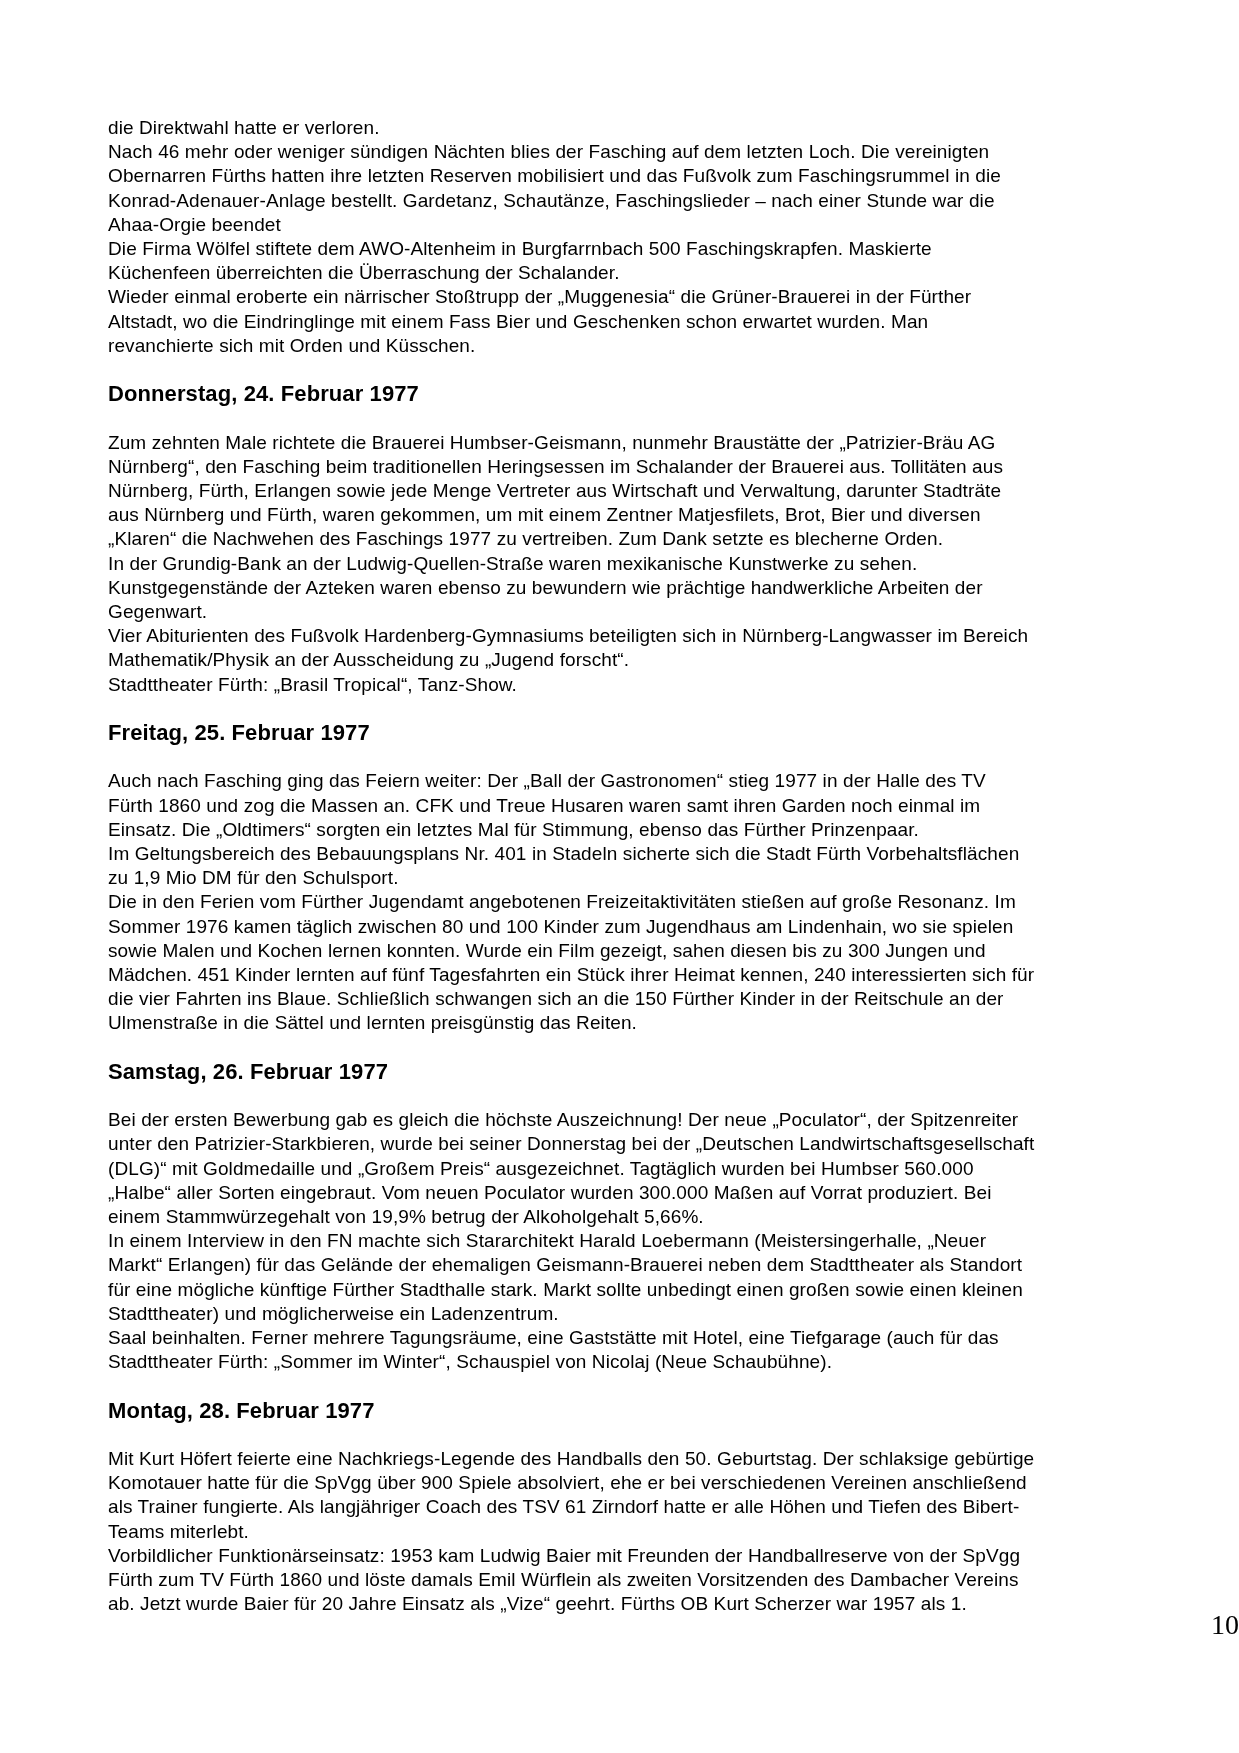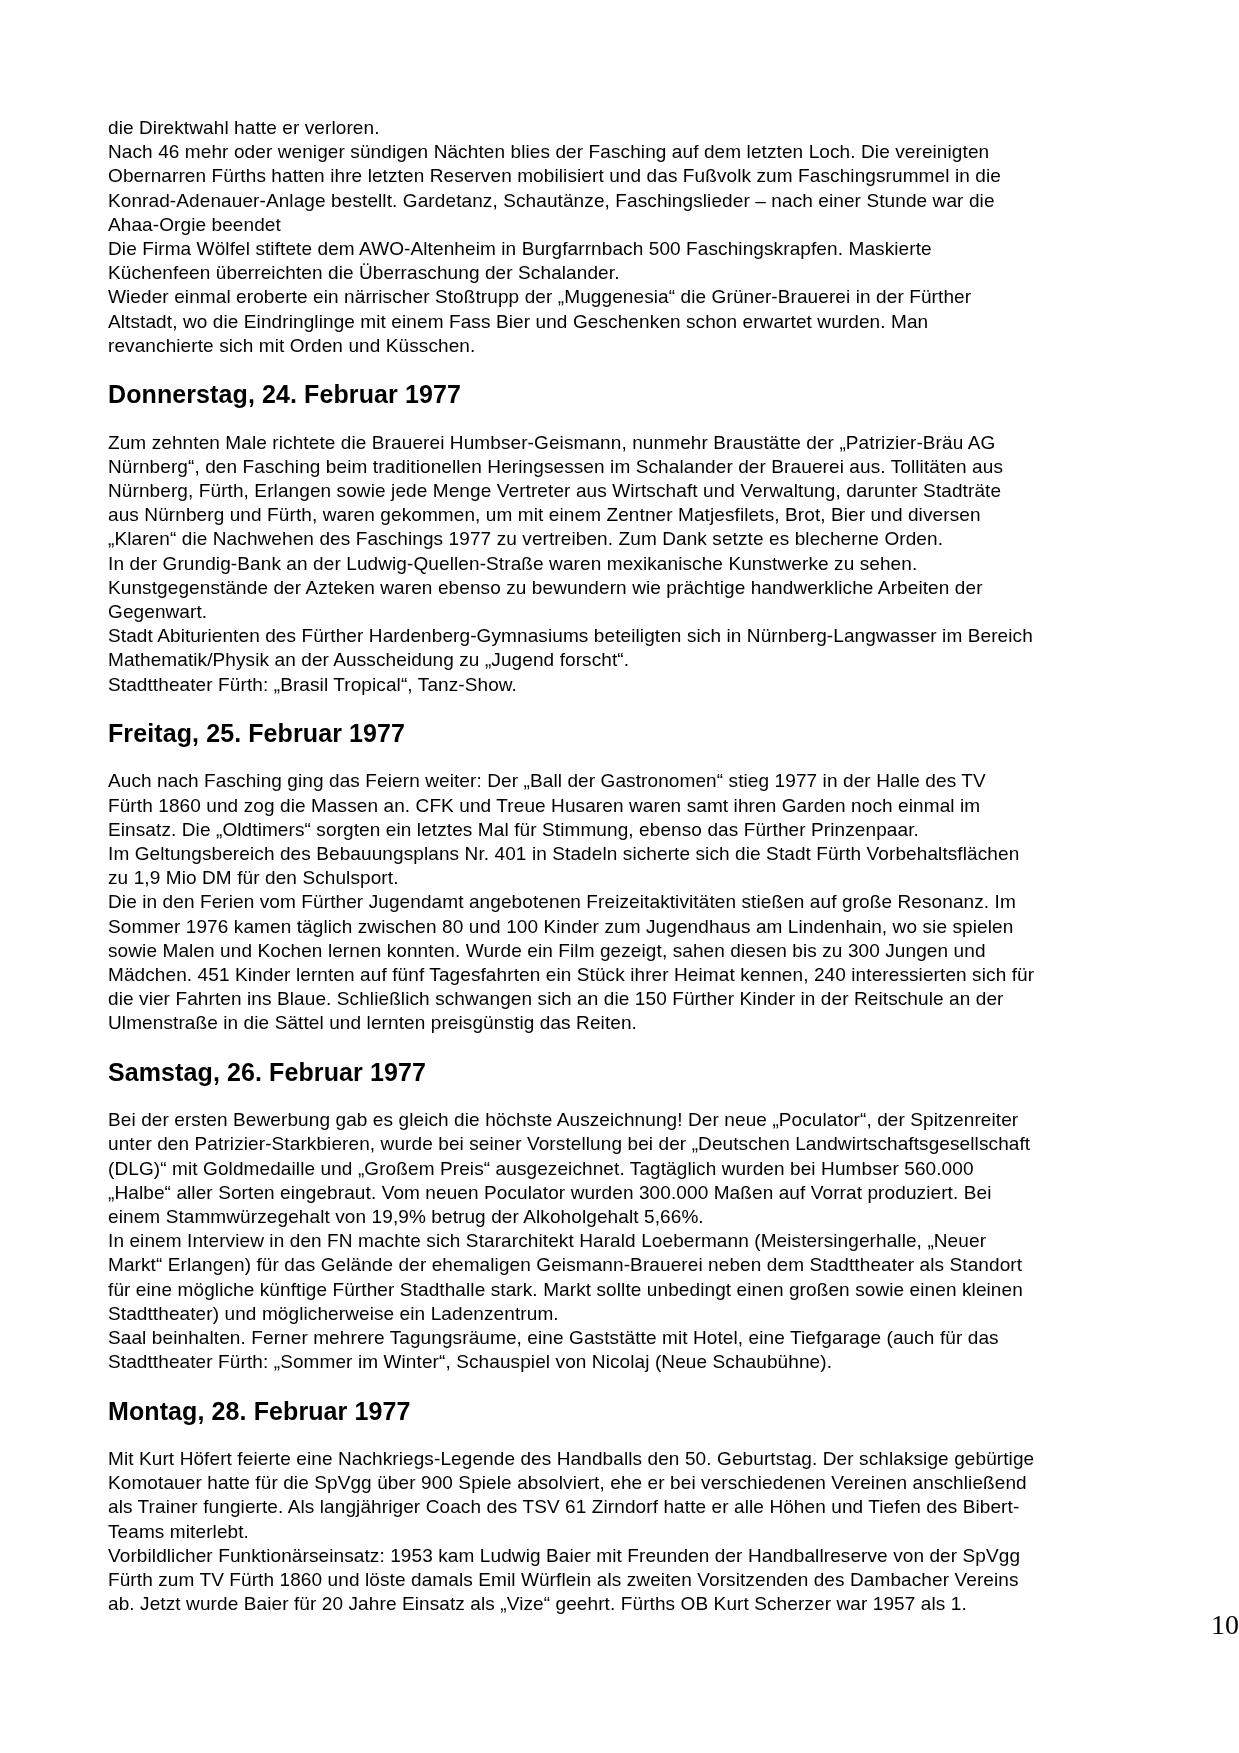--- a/index.html
+++ b/index.html
@@ -29,21 +29,21 @@
   .paragraph {
     margin: 0;
   }
   .text-line {
     font-size: 19px;
     line-height: 24.2px;
     white-space: pre;
     letter-spacing: 0.1px;
   }
   h2.day-heading {
-    font-size: 25px;
+    font-size: 22px;
     line-height: 24.2px;
     font-weight: bold;
     margin: 24.2px 0;
     letter-spacing: 0.1px;
   }
   .page-number {
     position: absolute;
     top: 1608px;
     left: 0;
     width: 1239px;
@@ -83,21 +83,21 @@
         <div class="text-line">Nürnberg, Fürth, Erlangen sowie jede Menge Vertreter aus Wirtschaft und Verwaltung, darunter Stadträte</div>
         <div class="text-line">aus Nürnberg und Fürth, waren gekommen, um mit einem Zentner Matjesfilets, Brot, Bier und diversen</div>
         <div class="text-line">„Klaren“ die Nachwehen des Faschings 1977 zu vertreiben. Zum Dank setzte es blecherne Orden.</div>
       </div>
       <div class="paragraph">
         <div class="text-line">In der Grundig-Bank an der Ludwig-Quellen-Straße waren mexikanische Kunstwerke zu sehen.</div>
         <div class="text-line">Kunstgegenstände der Azteken waren ebenso zu bewundern wie prächtige handwerkliche Arbeiten der</div>
         <div class="text-line">Gegenwart.</div>
       </div>
       <div class="paragraph">
-        <div class="text-line">Stadt Abiturienten des Fürther Hardenberg-Gymnasiums beteiligten sich in Nürnberg-Langwasser im Bereich</div>
+        <div class="text-line">Vier Abiturienten des Fußvolk Hardenberg-Gymnasiums beteiligten sich in Nürnberg-Langwasser im Bereich</div>
         <div class="text-line">Mathematik/Physik an der Ausscheidung zu „Jugend forscht“.</div>
       </div>
       <div class="paragraph">
         <div class="text-line">Stadttheater Fürth: „Brasil Tropical“, Tanz-Show.</div>
       </div>
       <h2 class="day-heading">Freitag, 25. Februar 1977</h2>
       <div class="paragraph">
         <div class="text-line">Auch nach Fasching ging das Feiern weiter: Der „Ball der Gastronomen“ stieg 1977 in der Halle des TV</div>
         <div class="text-line">Fürth 1860 und zog die Massen an. CFK und Treue Husaren waren samt ihren Garden noch einmal im</div>
         <div class="text-line">Einsatz. Die „Oldtimers“ sorgten ein letztes Mal für Stimmung, ebenso das Fürther Prinzenpaar.</div>
@@ -110,21 +110,21 @@
         <div class="text-line">Die in den Ferien vom Fürther Jugendamt angebotenen Freizeitaktivitäten stießen auf große Resonanz. Im</div>
         <div class="text-line">Sommer 1976 kamen täglich zwischen 80 und 100 Kinder zum Jugendhaus am Lindenhain, wo sie spielen</div>
         <div class="text-line">sowie Malen und Kochen lernen konnten. Wurde ein Film gezeigt, sahen diesen bis zu 300 Jungen und</div>
         <div class="text-line">Mädchen. 451 Kinder lernten auf fünf Tagesfahrten ein Stück ihrer Heimat kennen, 240 interessierten sich für</div>
         <div class="text-line">die vier Fahrten ins Blaue. Schließlich schwangen sich an die 150 Fürther Kinder in der Reitschule an der</div>
         <div class="text-line">Ulmenstraße in die Sättel und lernten preisgünstig das Reiten.</div>
       </div>
       <h2 class="day-heading">Samstag, 26. Februar 1977</h2>
       <div class="paragraph">
         <div class="text-line">Bei der ersten Bewerbung gab es gleich die höchste Auszeichnung! Der neue „Poculator“, der Spitzenreiter</div>
-        <div class="text-line">unter den Patrizier-Starkbieren, wurde bei seiner Vorstellung bei der „Deutschen Landwirtschaftsgesellschaft</div>
+        <div class="text-line">unter den Patrizier-Starkbieren, wurde bei seiner Donnerstag bei der „Deutschen Landwirtschaftsgesellschaft</div>
         <div class="text-line">(DLG)“ mit Goldmedaille und „Großem Preis“ ausgezeichnet. Tagtäglich wurden bei Humbser 560.000</div>
         <div class="text-line">„Halbe“ aller Sorten eingebraut. Vom neuen Poculator wurden 300.000 Maßen auf Vorrat produziert. Bei</div>
         <div class="text-line">einem Stammwürzegehalt von 19,9% betrug der Alkoholgehalt 5,66%.</div>
       </div>
       <div class="paragraph">
         <div class="text-line">In einem Interview in den FN machte sich Stararchitekt Harald Loebermann (Meistersingerhalle, „Neuer</div>
         <div class="text-line">Markt“ Erlangen) für das Gelände der ehemaligen Geismann-Brauerei neben dem Stadttheater als Standort</div>
         <div class="text-line">für eine mögliche künftige Fürther Stadthalle stark. Markt sollte unbedingt einen großen sowie einen kleinen</div>
         <div class="text-line">Stadttheater) und möglicherweise ein Ladenzentrum.</div>
         <div class="text-line">Saal beinhalten. Ferner mehrere Tagungsräume, eine Gaststätte mit Hotel, eine Tiefgarage (auch für das</div>

